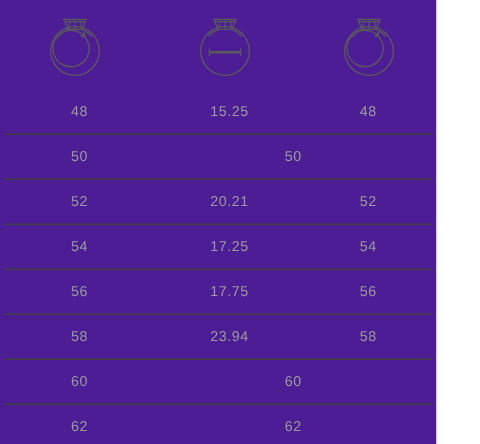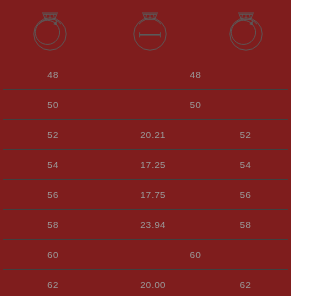--- a/index.html
+++ b/index.html
@@ -12,21 +12,21 @@
     height: 296px;
     font-family: "Liberation Sans", sans-serif;
     overflow: hidden;
   }
   .ring-size-table {
     width: 291px;
     height: 296px;
     box-sizing: border-box;
     display: flex;
     flex-direction: column;
-    background: #7f1d1d;
+    background: #4c1d95;
   }
   .table-header {
     display: flex;
     height: 60px;
     flex: 0 0 60px;
     align-items: center;
   }
   .header-cell {
     flex: 1 1 0;
     display: flex;
@@ -120,20 +120,21 @@
         </svg>
       </span>
     </div>
 
   </div>
 
   <div class="table-body">
 
     <div class="table-row">
       <div class="cell cell-col-0">48</div>
+      <div class="cell cell-col-1">15.25</div>
       <div class="cell cell-col-2">48</div>
     </div>
 
     <div class="table-row">
       <div class="cell cell-col-0">50</div>
       <div class="cell cell-col-2">50</div>
     </div>
 
     <div class="table-row">
       <div class="cell cell-col-0">52</div>
@@ -159,19 +160,18 @@
       <div class="cell cell-col-2">58</div>
     </div>
 
     <div class="table-row">
       <div class="cell cell-col-0">60</div>
       <div class="cell cell-col-2">60</div>
     </div>
 
     <div class="table-row">
       <div class="cell cell-col-0">62</div>
-      <div class="cell cell-col-1">20.00</div>
       <div class="cell cell-col-2">62</div>
     </div>
 
   </div>
 
 </div>
 
 </body></html>

